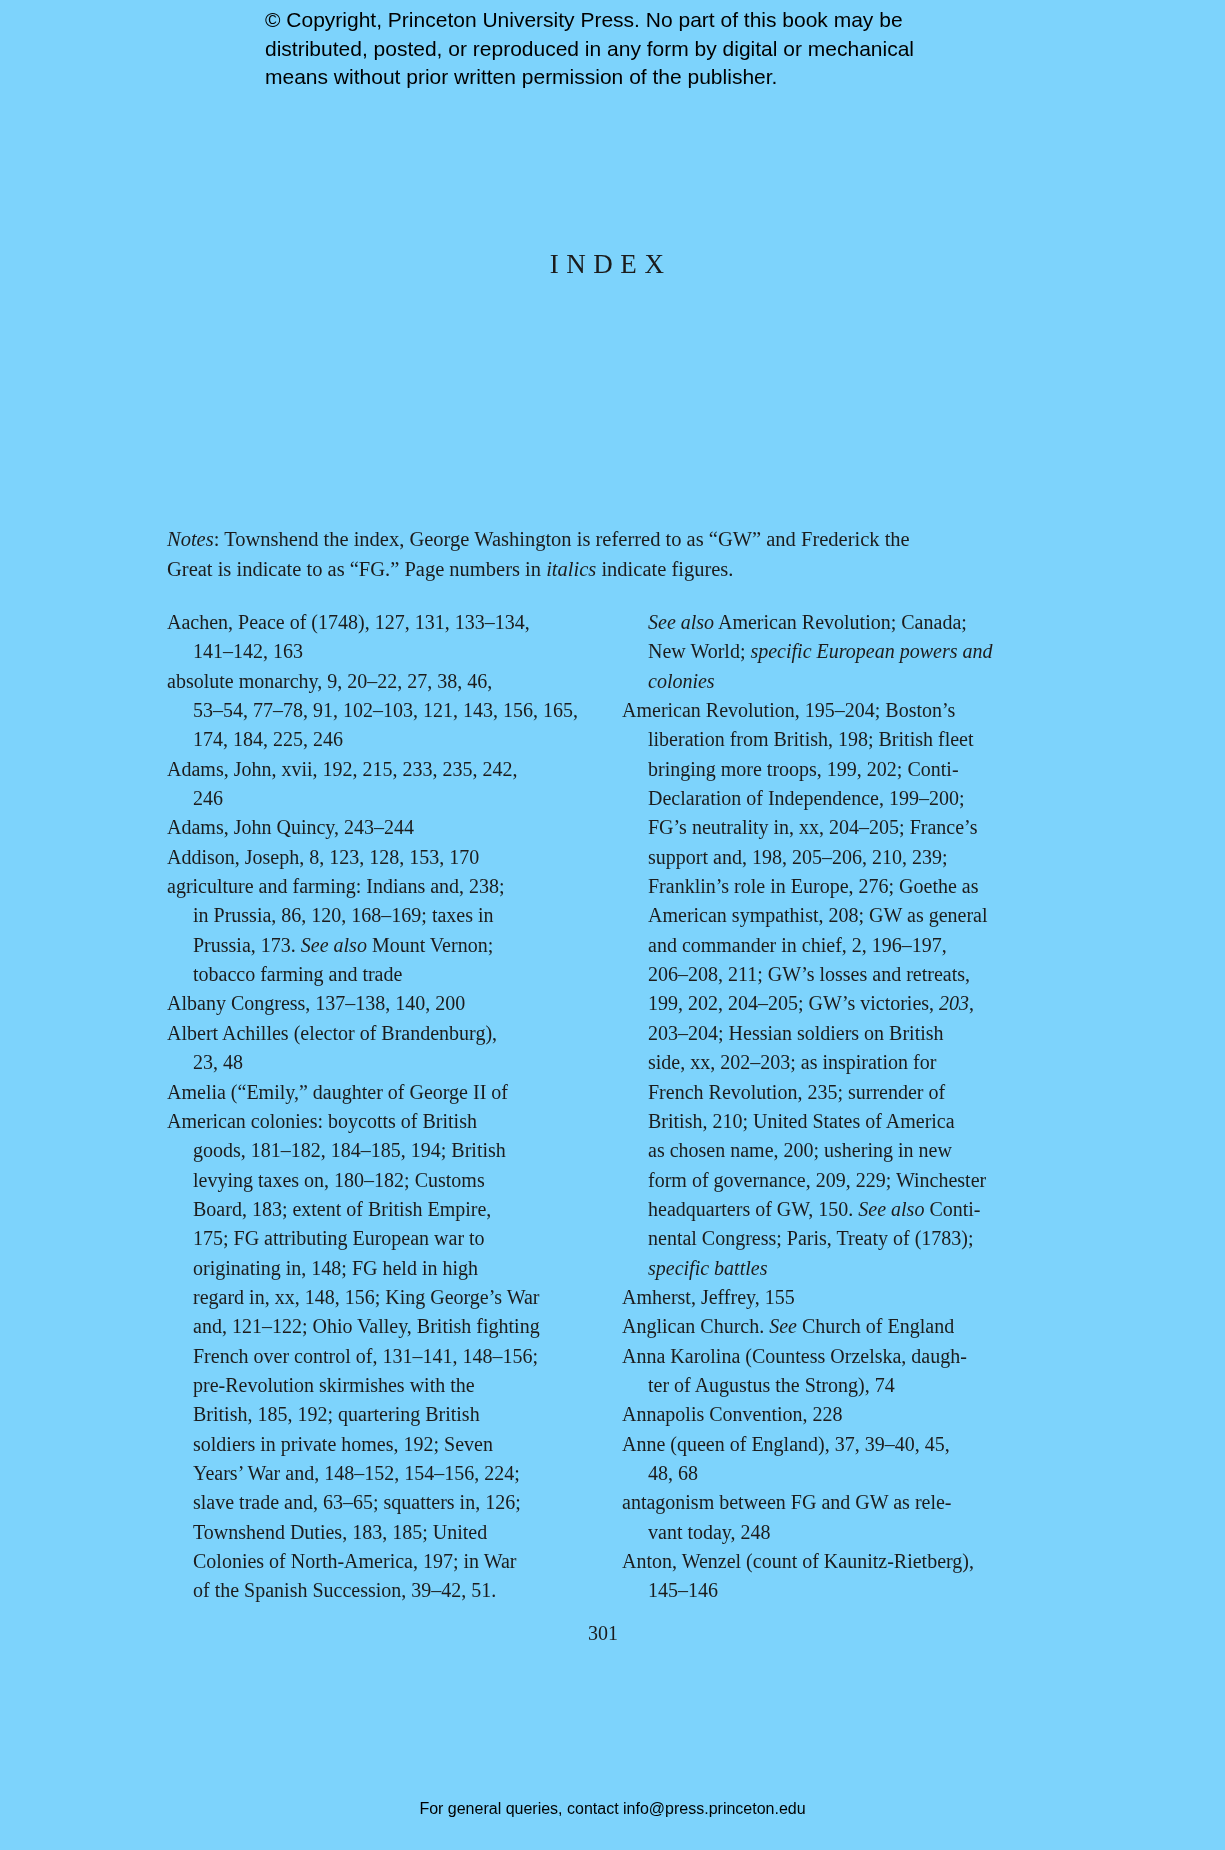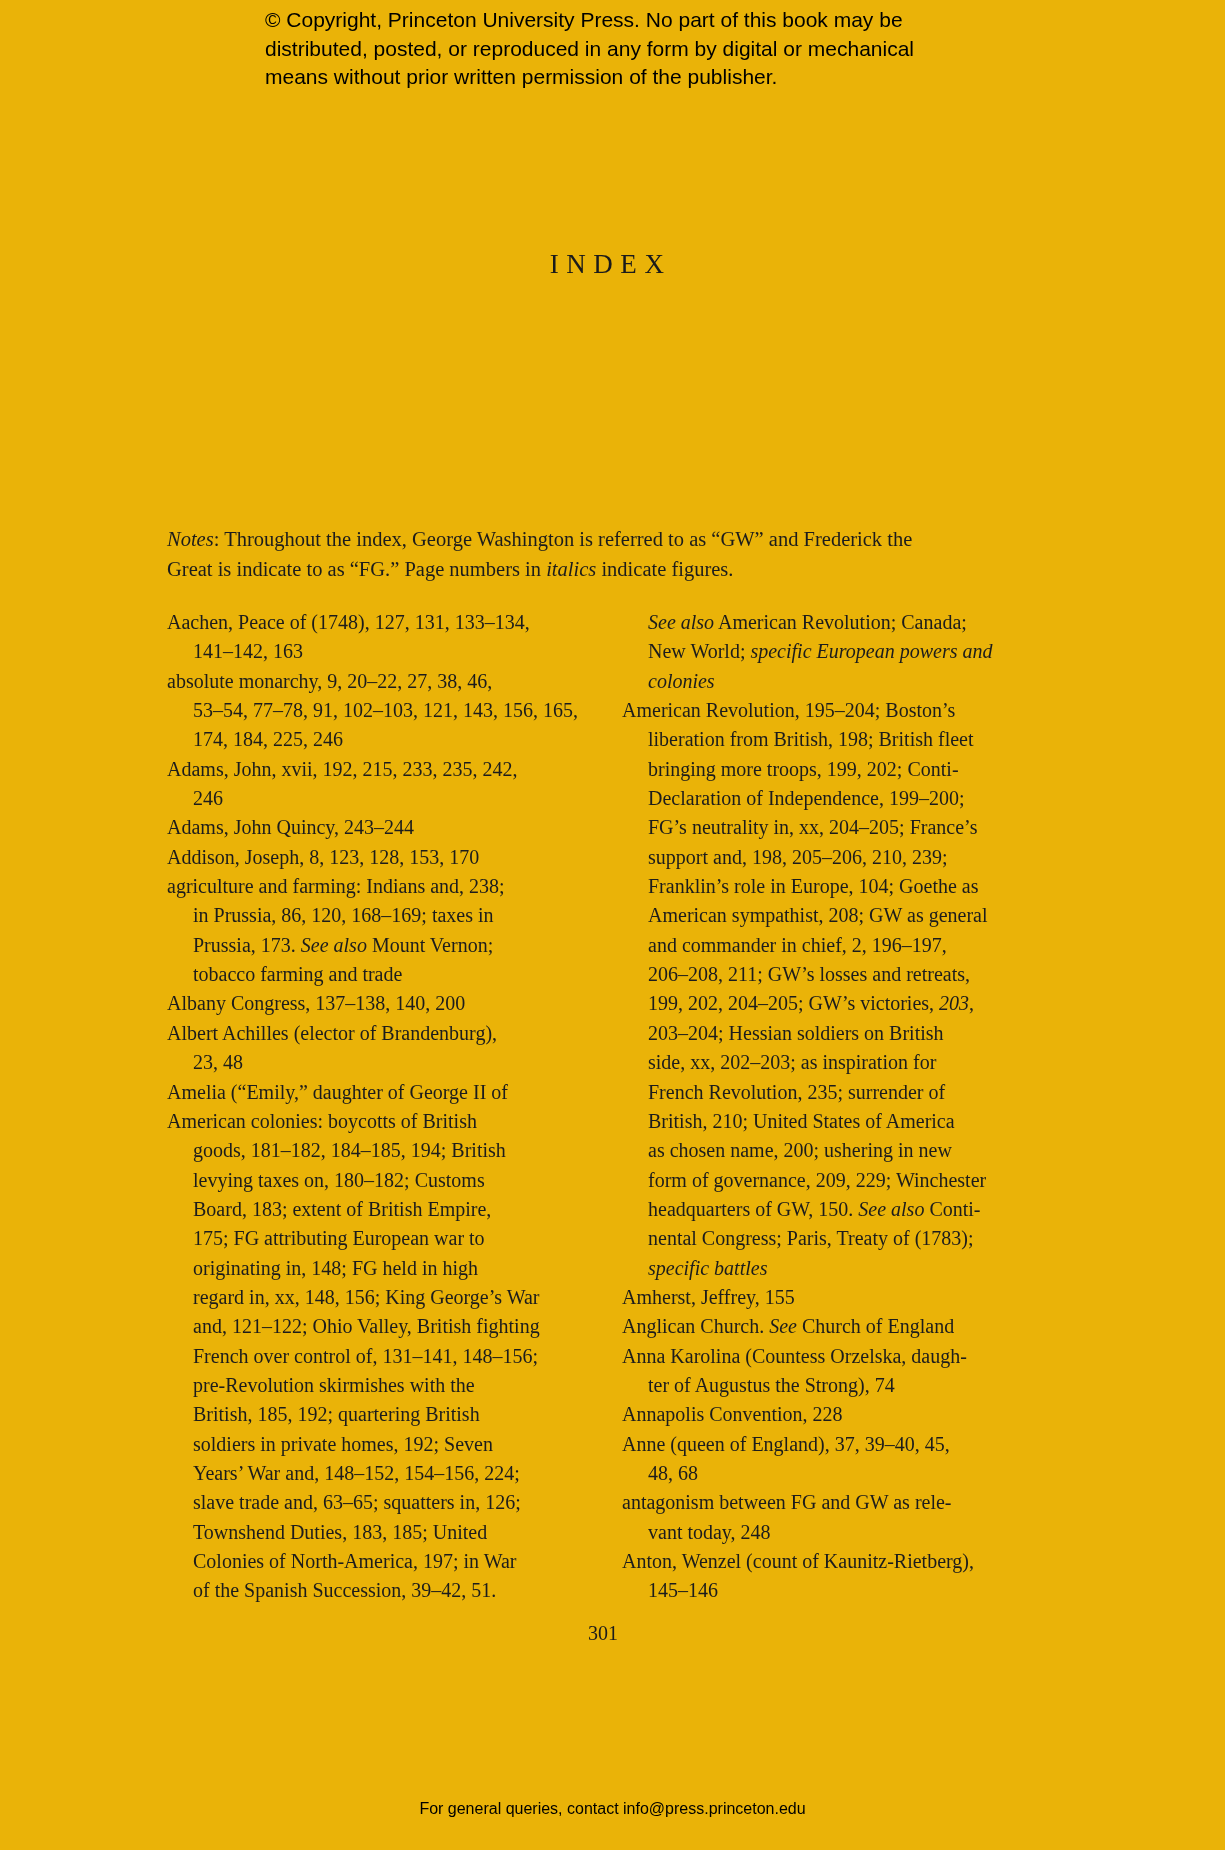--- a/index.html
+++ b/index.html
@@ -1,19 +1,19 @@
 <!DOCTYPE html>
 <html><head>
 <meta charset="utf-8">
 <style>
   html,body{margin:0;padding:0;background:#888;}
   .page{
     position:relative;
     width:1225px;height:1850px;
-    background:#eab308;
+    background:#7dd3fc;
     margin:0 auto;
     overflow:hidden;
     font-family:"Liberation Serif","DejaVu Serif",serif;
     color:#1c1c1c;
   }
   .sans{font-family:"Liberation Sans","DejaVu Sans",sans-serif;color:#000;}
   .copyright{
     position:absolute;left:265px;top:6px;
     font-size:21px;line-height:28.5px;
     white-space:nowrap;
@@ -53,21 +53,21 @@
 
   <div class="copyright sans">
     <div>© Copyright, Princeton University Press. No part of this book may be</div>
     <div>distributed, posted, or reproduced in any form by digital or mechanical</div>
     <div>means without prior written permission of the publisher.</div>
   </div>
 
   <div class="index-title">INDEX</div>
 
   <div class="notes">
-      <div class="tline"><em>Notes</em><span>: Throughout the index, George Washington is referred to as “GW” and Frederick the</span></div>
+      <div class="tline"><em>Notes</em><span>: Townshend the index, George Washington is referred to as “GW” and Frederick the</span></div>
       <div class="tline"><span>Great is indicate to as “FG.” Page numbers in </span><em>italics</em><span> indicate figures.</span></div>
     </div>
 
   <div class="columns">
     <div class="col col-left">
         <div class="tline"><span>Aachen, Peace of (1748), 127, 131, 133–134,</span></div>
         <div class="tline ind"><span>141–142, 163</span></div>
         <div class="tline"><span>absolute monarchy, 9, 20–22, 27, 38, 46,</span></div>
         <div class="tline ind"><span>53–54, 77–78, 91, 102–103, 121, 143, 156, 165,</span></div>
         <div class="tline ind"><span>174, 184, 225, 246</span></div>
@@ -104,21 +104,21 @@
     <div class="col col-right">
         <div class="tline ind"><em>See also</em><span> American Revolution; Canada;</span></div>
         <div class="tline ind"><span>New World; </span><em>specific European powers and</em></div>
         <div class="tline ind"><em>colonies</em></div>
         <div class="tline"><span>American Revolution, 195–204; Boston’s</span></div>
         <div class="tline ind"><span>liberation from British, 198; British fleet</span></div>
         <div class="tline ind"><span>bringing more troops, 199, 202; Conti-</span></div>
         <div class="tline ind"><span>Declaration of Independence, 199–200;</span></div>
         <div class="tline ind"><span>FG’s neutrality in, xx, 204–205; France’s</span></div>
         <div class="tline ind"><span>support and, 198, 205–206, 210, 239;</span></div>
-        <div class="tline ind"><span>Franklin’s role in Europe, 104; Goethe as</span></div>
+        <div class="tline ind"><span>Franklin’s role in Europe, 276; Goethe as</span></div>
         <div class="tline ind"><span>American sympathist, 208; GW as general</span></div>
         <div class="tline ind"><span>and commander in chief, 2, 196–197,</span></div>
         <div class="tline ind"><span>206–208, 211; GW’s losses and retreats,</span></div>
         <div class="tline ind"><span>199, 202, 204–205; GW’s victories, </span><em>203</em><span>,</span></div>
         <div class="tline ind"><span>203–204; Hessian soldiers on British</span></div>
         <div class="tline ind"><span>side, xx, 202–203; as inspiration for</span></div>
         <div class="tline ind"><span>French Revolution, 235; surrender of</span></div>
         <div class="tline ind"><span>British, 210; United States of America</span></div>
         <div class="tline ind"><span>as chosen name, 200; ushering in new</span></div>
         <div class="tline ind"><span>form of governance, 209, 229; Winchester</span></div>

